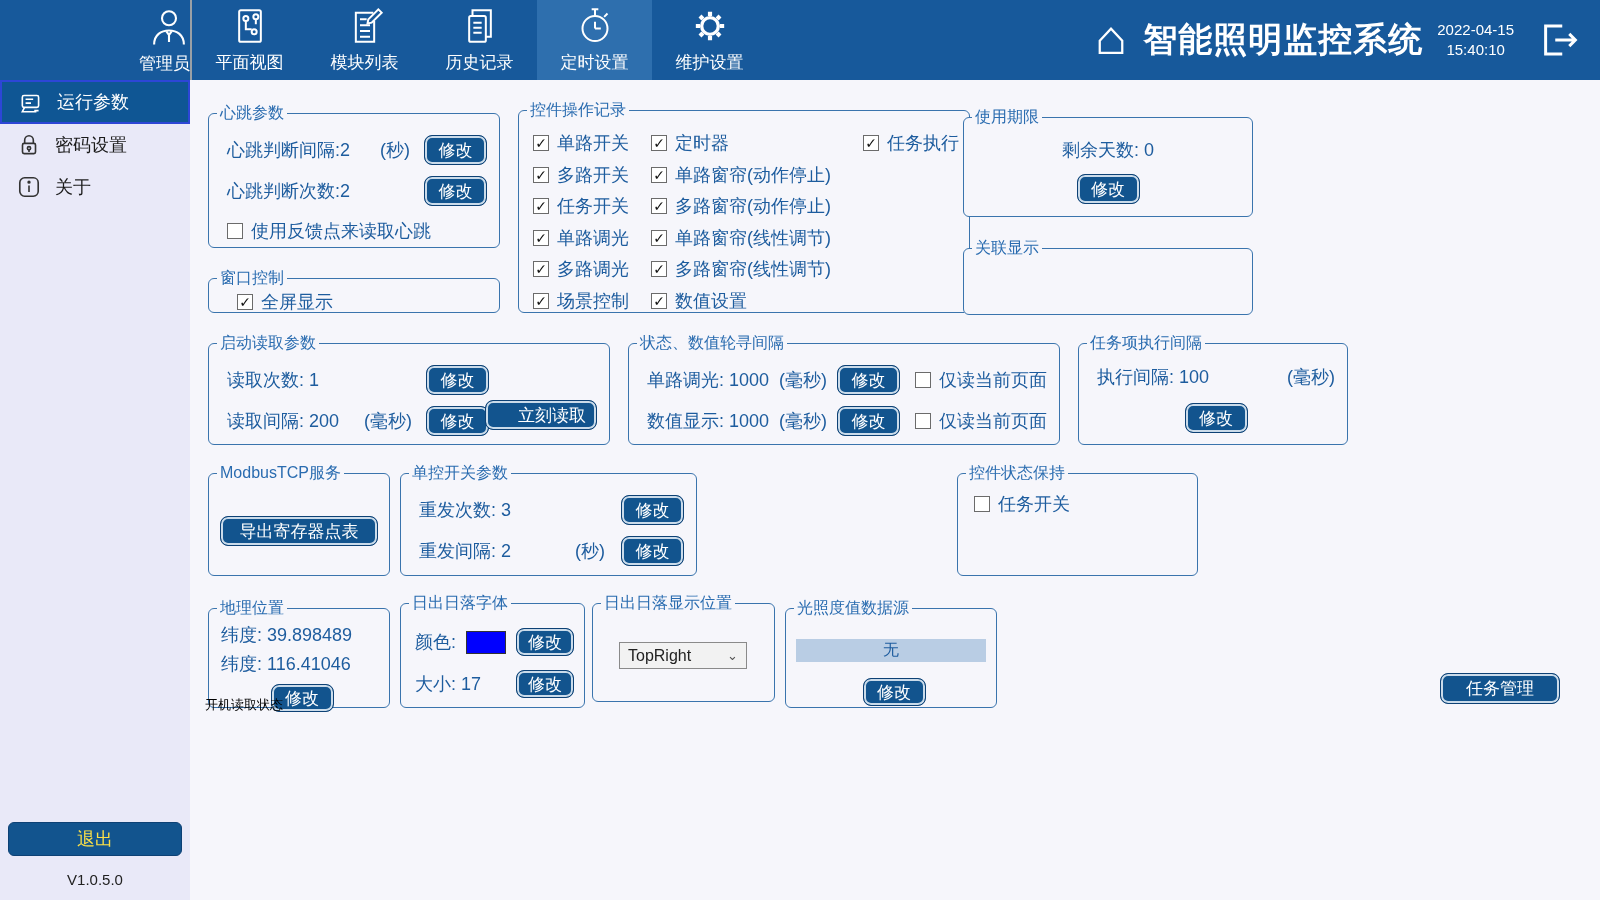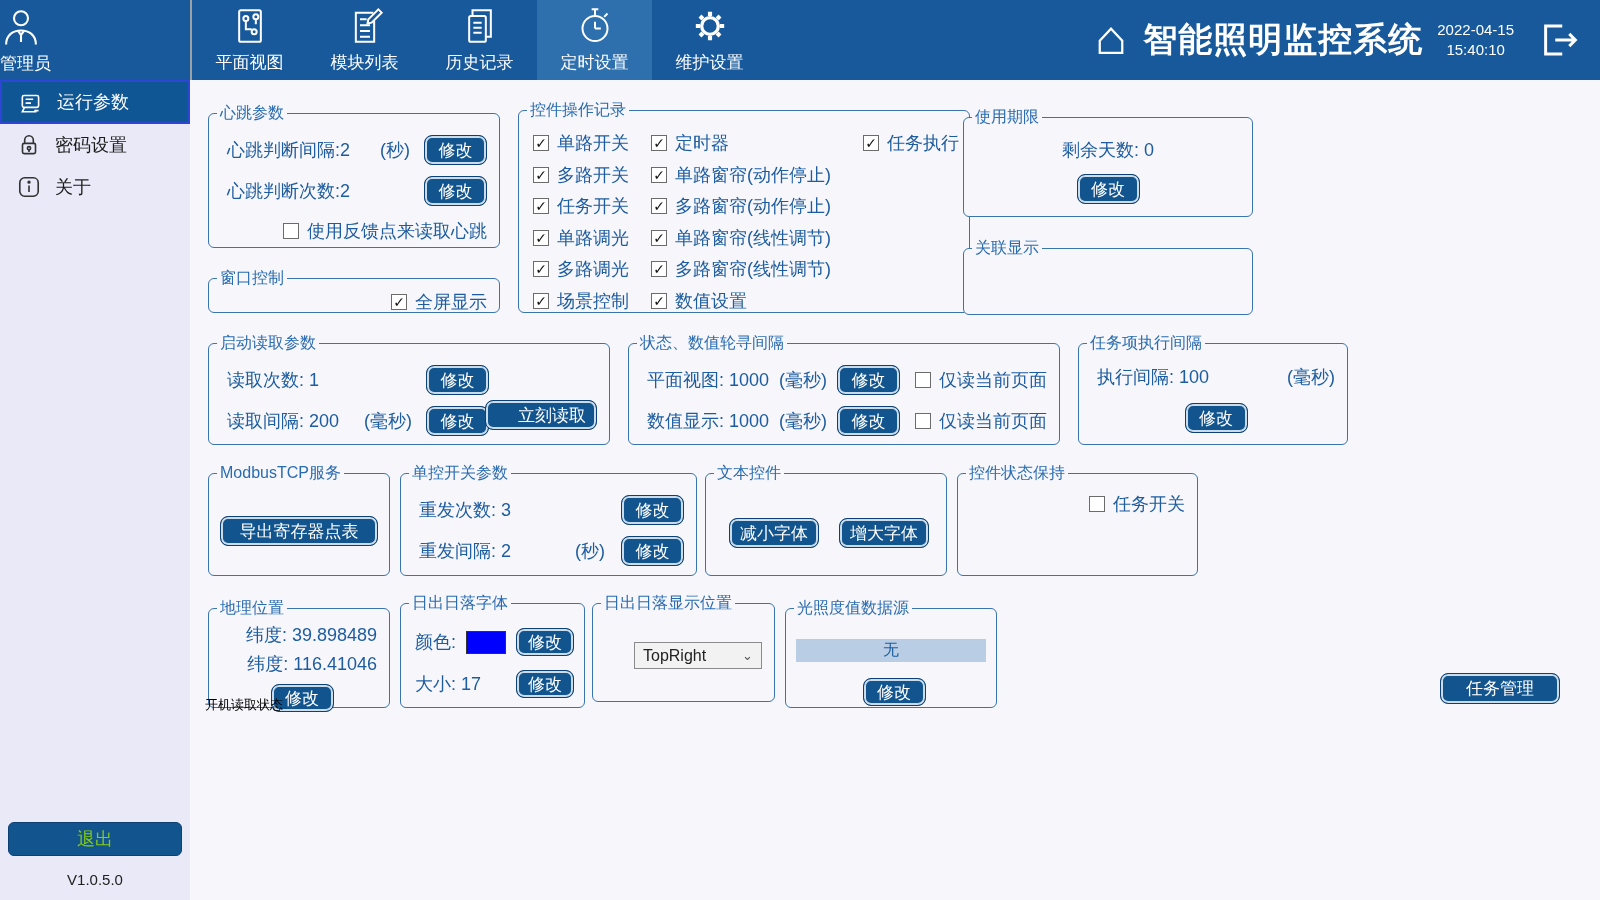--- a/index.html
+++ b/index.html
@@ -1,46 +1,46 @@
 <!DOCTYPE html>
 <html><head>
 <meta charset="utf-8">
 <style>
   * { margin:0; padding:0; box-sizing:border-box; }
   html,body { width:1600px; height:900px; font-family:"Liberation Sans","DejaVu Sans",sans-serif; }
   body { background:#f6f6fb; overflow:hidden; }
 
   
   .header { position:absolute; left:0; top:0; width:1600px; height:80px; background:#17599b; display:flex; align-items:stretch; }
-  .user-block { width:190px; display:flex; flex-direction:column; align-items:flex-start; justify-content:center; gap:4px; color:#fff; }
+  .user-block { width:190px; display:flex; flex-direction:column; align-items:flex-end; justify-content:center; gap:4px; color:#fff; }
   .header-divider { width:2px; background:#9aa0a6; }
   .nav-tile { width:115px; display:flex; flex-direction:column; align-items:center; justify-content:center; gap:5px; color:#fff; cursor:pointer; }
   .nav-tile.lighter { background:#2e6fae; }
   .nav-label { font-size:17px; }
   .user-label { font-size:17px; }
   .header-spacer { flex:1; }
   .title-wrap { display:flex; align-items:center; gap:14px; color:#fff; }
   .app-title { font-size:34px; font-weight:bold; letter-spacing:1px; }
   .datetime { color:#fff; font-size:15px; text-align:center; line-height:1.35; display:flex; flex-direction:column; justify-content:center; margin:0 22px 0 14px; }
   .logout-wrap { display:flex; align-items:center; margin-right:22px; cursor:pointer; }
 
   
   .sidebar { position:absolute; left:0; top:80px; width:190px; height:820px; background:#e9e9f8; }
   .side-item { display:flex; align-items:center; gap:13px; height:42px; padding-left:16px; color:#1a1a1a; font-size:18px; cursor:pointer; }
   .side-item .s-icon { color:#333; display:flex; }
   .side-item.selected { background:#0f5694; border:2px solid #2d46d6; color:#fff; height:44px; }
   .side-item.selected .s-icon { color:#fff; }
-  .exit-btn { position:absolute; left:8px; right:8px; bottom:44px; height:34px; background:#12548e; color:#84cc16; font-size:18px; border:1px solid #0d4175; border-radius:6px; display:flex; align-items:center; justify-content:center; cursor:pointer; }
+  .exit-btn { position:absolute; left:8px; right:8px; bottom:44px; height:34px; background:#12548e; color:#fde047; font-size:18px; border:1px solid #0d4175; border-radius:6px; display:flex; align-items:center; justify-content:center; cursor:pointer; }
   .version { position:absolute; bottom:12px; width:100%; text-align:center; font-size:15px; color:#222; }
 
   
   .main { position:absolute; left:190px; top:80px; width:1410px; height:644px; background:#f6f6fb; }
   fieldset.panel { position:absolute; border:1px solid #3a74ad; border-radius:6px; background:#f6f6fb; padding:0 0 4px 0; }
   legend { color:#2a6cb0; font-size:16px; margin-left:8px; padding:0 3px; }
-  .row { display:flex; align-items:center; padding:0 12px 0 18px; margin-top:11px;justify-content:flex-end; }
+  .row { display:flex; align-items:center; padding:0 12px 0 18px; margin-top:11px; }
   .lbl { color:#1d5c9e; font-size:18px; white-space:nowrap; }
   .unit { color:#1d5c9e; font-size:18px; white-space:nowrap; }
   .btn { background:#12548e; color:#fff; font-size:17px; border:1px solid #0d4175; border-radius:8px; box-shadow:inset 0 0 0 2px rgba(235,243,250,.85); min-width:63px; height:30px; padding:0 10px; display:inline-flex; align-items:center; justify-content:center; cursor:pointer; white-space:nowrap; }
   .cb { display:inline-flex; align-items:center; gap:8px; cursor:pointer; }
   .cb-box { width:16px; height:16px; background:#fff; border:1px solid #6b6b6b; color:#111; font-size:14px; font-weight:bold; line-height:14px; display:inline-flex; align-items:center; justify-content:center; flex:none; }
   .cb-label { color:#1d5c9e; font-size:18px; white-space:nowrap; }
 
   
   .p-heartbeat { left:18px; top:23px; width:292px; height:145px; }
   .p-window { left:18px; top:188px; width:292px; height:45px; }
@@ -328,21 +328,21 @@
       <span class="lbl">读取间隔: 200</span>
       <span class="unit" style="margin-left:auto">(毫秒)</span>
       <span class="btn w63" style="margin-left:14px">修改</span>
     </div>
     <span class="btn readnow-btn">立刻读取</span>
   </fieldset>
 
   <fieldset class="panel p-poll">
     <legend>状态、数值轮寻间隔</legend>
     <div class="row">
-      <span class="lbl" style="width:132px">平面视图: 1000</span>
+      <span class="lbl" style="width:132px">单路调光: 1000</span>
       <span class="unit" style="width:58px">(毫秒)</span>
       <span class="btn w63">修改</span>
       <span class="cb" style="margin-left:auto">
         <span class="cb-box"></span>
         <span class="cb-label">仅读当前页面</span>
       </span>
     </div>
     <div class="row">
       <span class="lbl" style="width:132px">数值显示: 1000</span>
       <span class="unit" style="width:58px">(毫秒)</span>
@@ -378,27 +378,20 @@
       <span class="lbl">重发次数: 3</span>
       <span class="btn w63" style="margin-left:auto">修改</span>
     </div>
     <div class="row">
       <span class="lbl">重发间隔: 2</span>
       <span class="unit" style="margin-left:auto">(秒)</span>
       <span class="btn w63" style="margin-left:16px">修改</span>
     </div>
   </fieldset>
 
-  <fieldset class="panel p-textw">
-    <legend>文本控件</legend>
-    <div class="row" style="justify-content:center; gap:20px; margin-top:34px">
-      <span class="btn" style="min-width:86px">减小字体</span>
-      <span class="btn" style="min-width:86px">增大字体</span>
-    </div>
-  </fieldset>
 
   <fieldset class="panel p-statekeep">
     <legend>控件状态保持</legend>
     <div class="row" style="padding-left:16px; margin-top:8px">
       <span class="cb">
         <span class="cb-box"></span>
         <span class="cb-label">任务开关</span>
       </span>
     </div>
   </fieldset>

